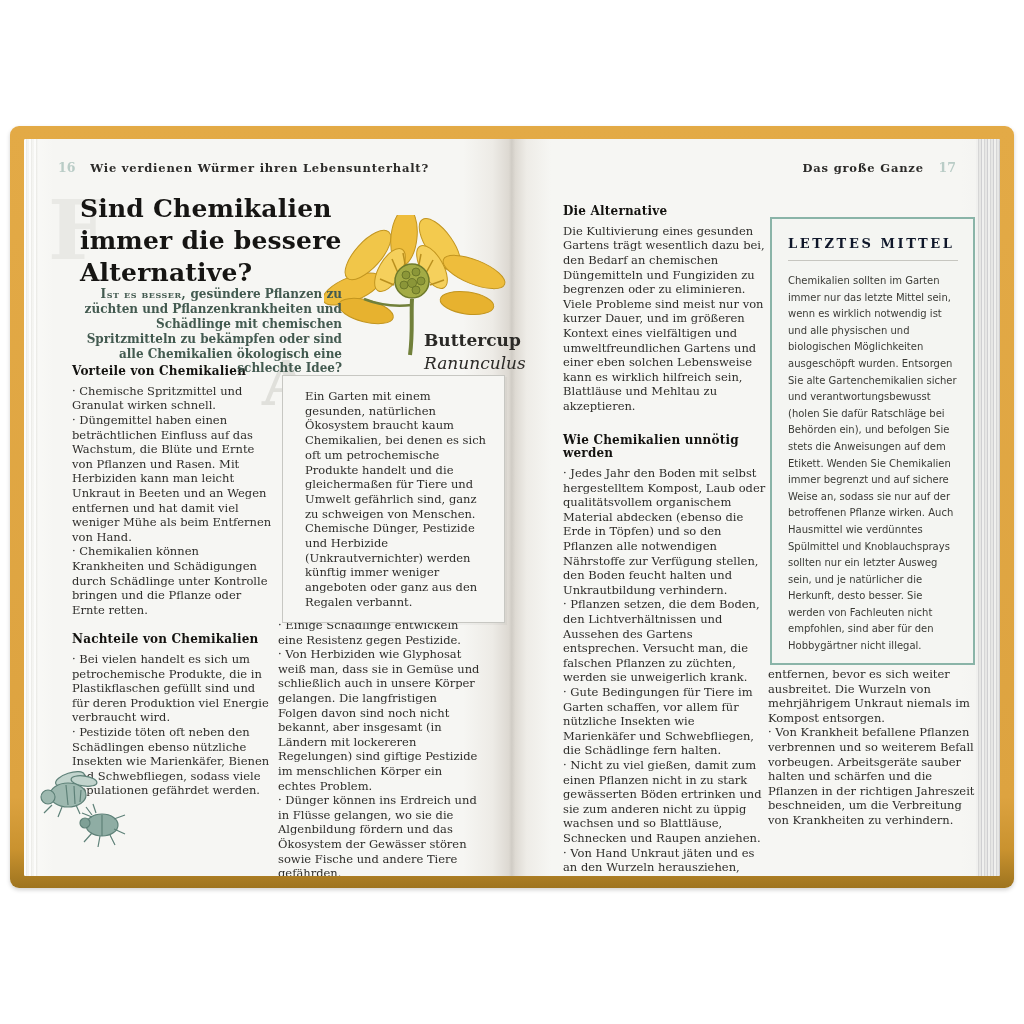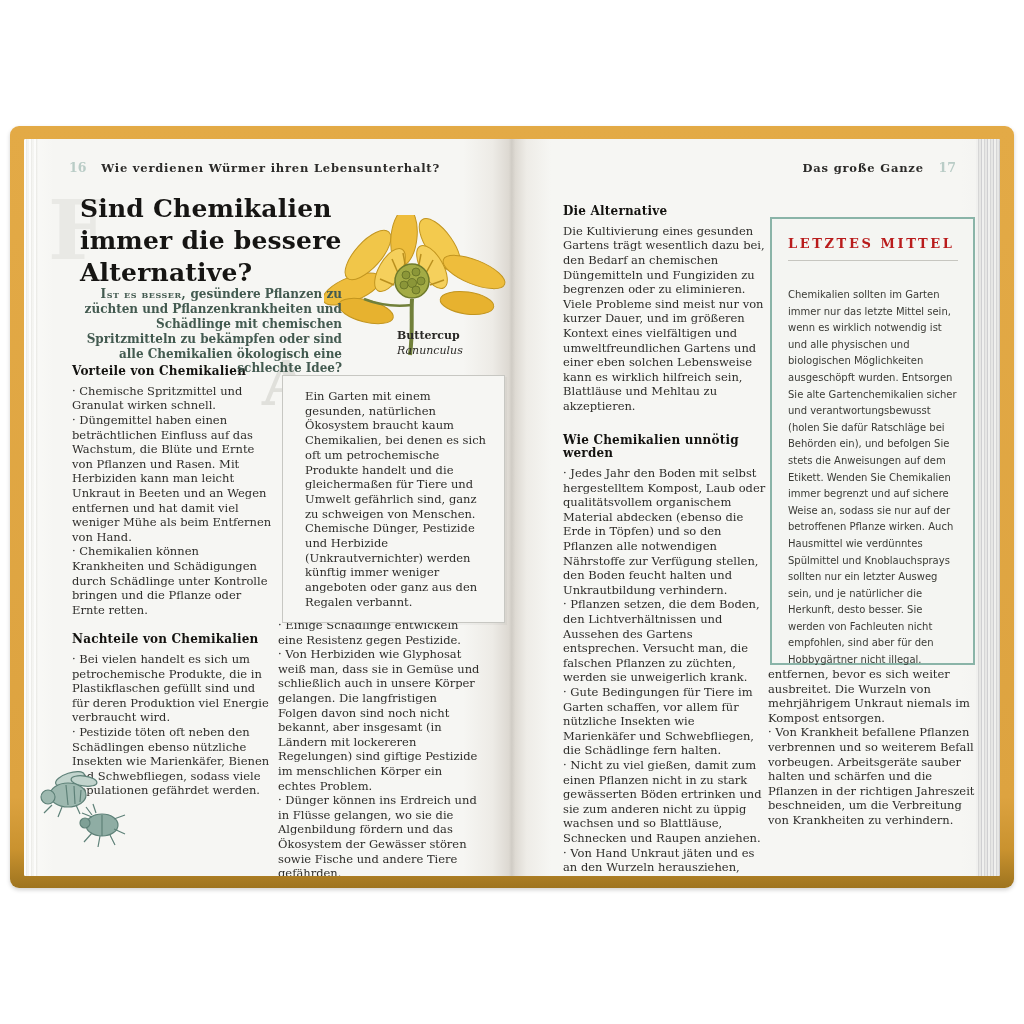--- a/index.html
+++ b/index.html
@@ -29,21 +29,21 @@
   .edge-left{
     position:absolute;left:0;top:0;width:14px;height:737px;
     background:repeating-linear-gradient(90deg,#fdfdfc 0 2px,#e9e9e5 2px 3px,#f3f3f0 3px 5px);
     opacity:.8;
   }
   .edge-right{
     position:absolute;right:0;top:0;width:24px;height:737px;
     background:repeating-linear-gradient(90deg,#f0f0ee 0 2px,#d6d6d6 2px 3px,#e7e7e5 3px 5px,#cfcfd1 5px 6px);
   }
   
-  .runhead{position:absolute;font-size:11.5px;letter-spacing:0.8px;font-weight:bold;color:#2c2b29;margin-left:11px;}
+  .runhead{position:absolute;font-size:11.5px;letter-spacing:0.8px;font-weight:bold;color:#2c2b29;}
   .pagenum{color:#b9ccc6;font-weight:bold;font-size:12.5px;letter-spacing:0;}
   
   .dropletter{
     position:absolute;font-weight:bold;color:#e9e9e5;line-height:1;
     font-family:"DejaVu Serif",serif;z-index:0;
   }
   .title{
     position:absolute;left:56px;top:54px;width:352px;z-index:2;
     font-size:25px;line-height:1.28;font-weight:bold;color:#161513;letter-spacing:0.2px;
   }
@@ -66,29 +66,29 @@
     font-size:11.5px;line-height:14.7px;color:#2e2d2a;
     box-shadow:2px 2px 0 rgba(0,0,0,0.03);
   }
   
   .sidebar{
     position:absolute;left:746px;top:78px;width:205px;height:448px;z-index:1;
     background:#f4f5f2;border:2px solid #8ab4a8;
     padding:17px 15px 0 16px;box-sizing:border-box;
   }
   .sidebar h4{
-    margin:0 0 26px 0;font-size:13px;letter-spacing:2.6px;color:#b91c1c;
+    margin:0 0 12px 0;font-size:13px;letter-spacing:2.6px;color:#0f172a;
     border-bottom:1px solid #c6c6c0;padding-bottom:9px;font-weight:bold;
   }
   .sidebar .sbody{
     font-family:"DejaVu Sans","Liberation Sans",sans-serif;
     font-size:10px;line-height:16.6px;color:#3b3b36;
   }
   
-  .flower-caption{position:absolute;left:373px;top:190px;z-index:2;font-size:11px;line-height:1.35;color:#2b2a27;}
+  .flower-caption{position:absolute;left:400px;top:190px;z-index:2;font-size:17px;line-height:1.35;color:#2b2a27;}
   .flower-caption .fname{font-weight:bold;}
   .flower-caption .flatin{font-style:italic;}
   .insect-caption{
     position:absolute;left:116px;top:638px;width:132px;z-index:2;
     font-family:"DejaVu Sans","Liberation Sans",sans-serif;
     font-size:10.8px;line-height:14.5px;color:#3a3a35;
   }
   .ref-icon{
     display:inline-block;width:11px;height:11px;border-radius:2px;
     background:#68a296;vertical-align:-1px;margin-right:4px;position:relative;

